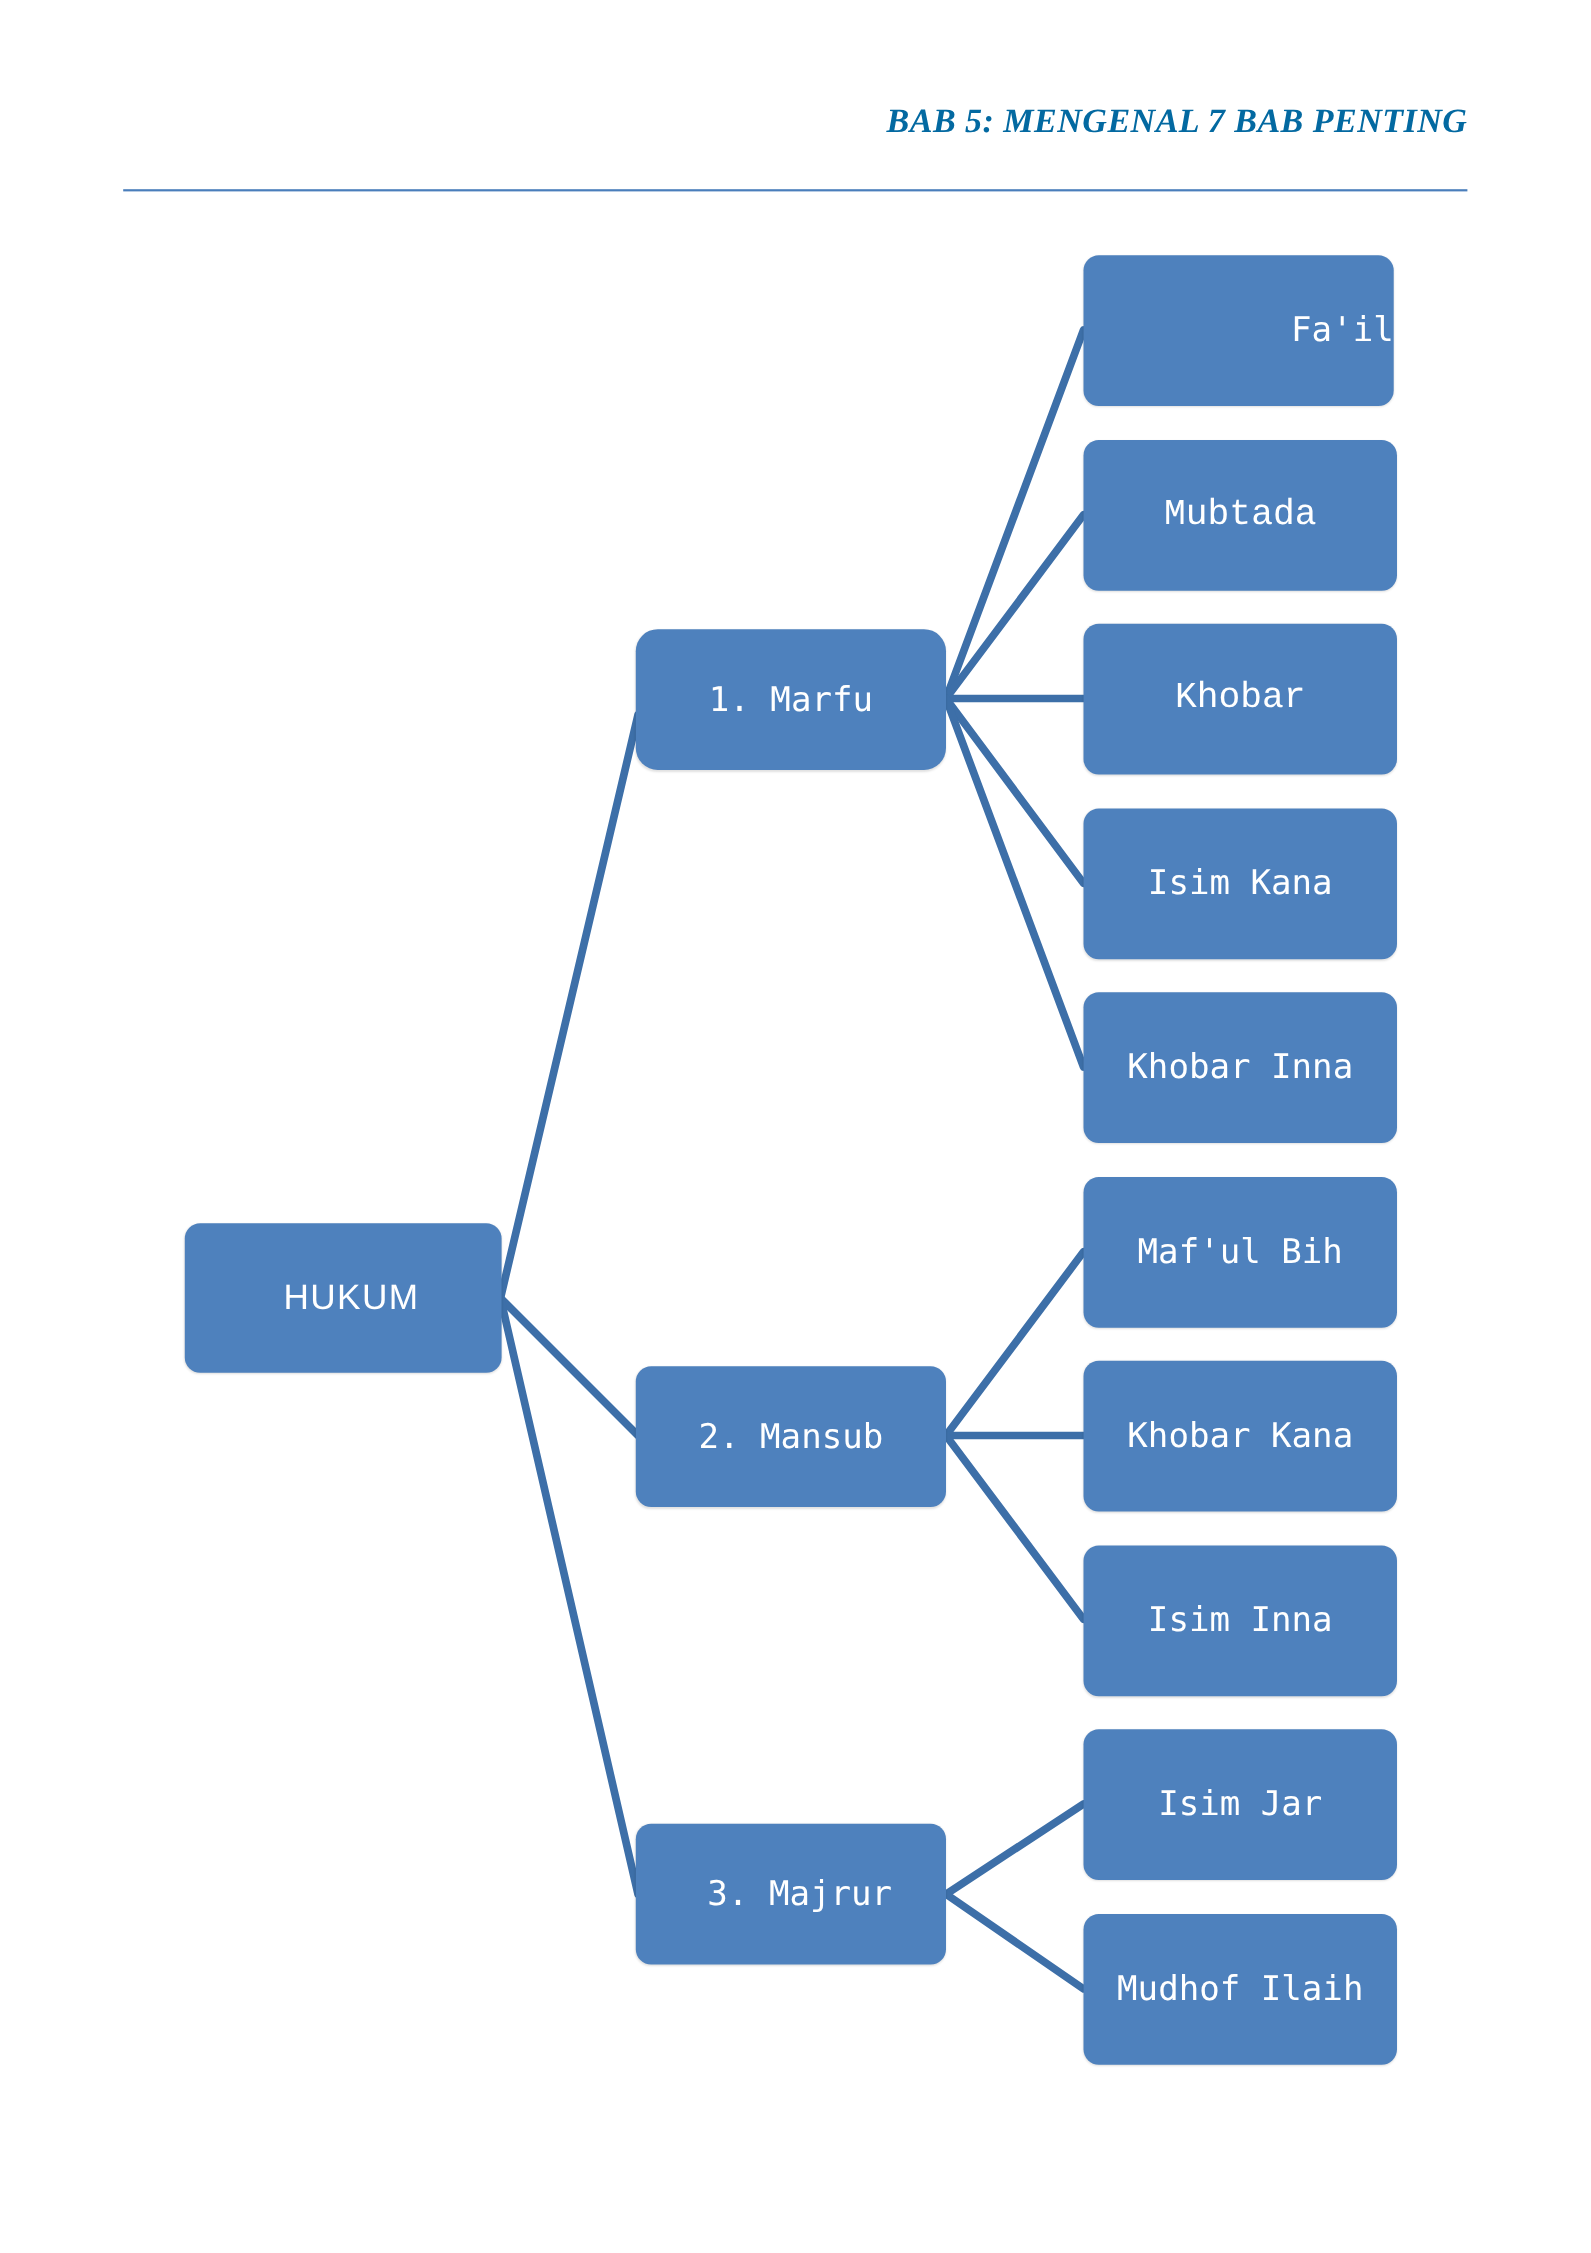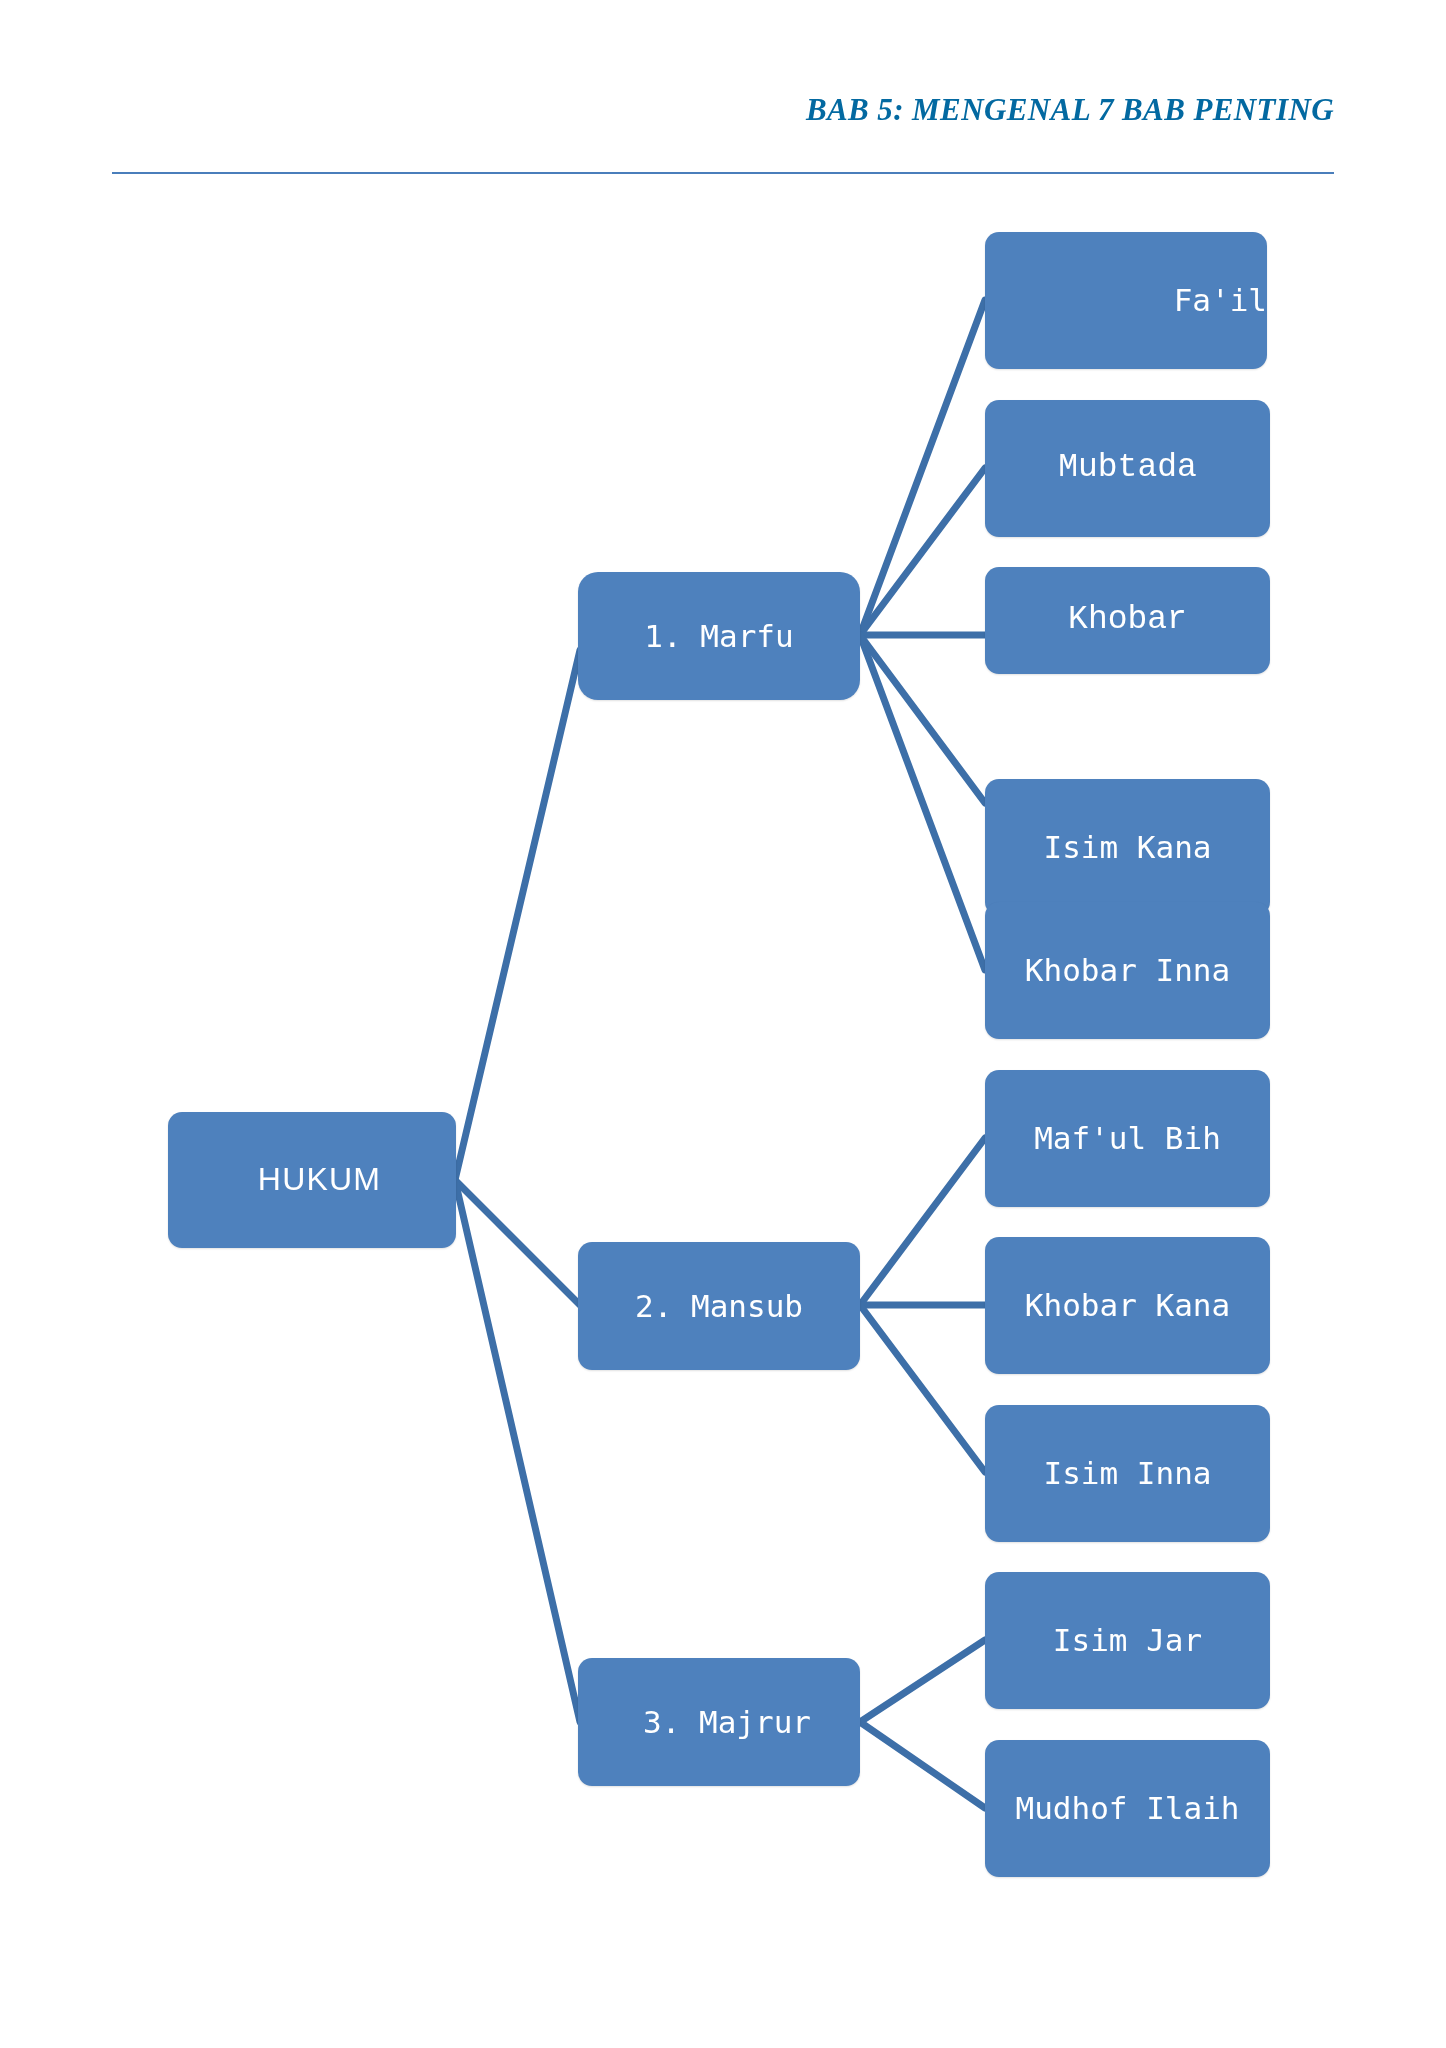--- a/index.html
+++ b/index.html
@@ -156,25 +156,25 @@
     </div>
 
     <div class="node leaf" style="left:985px; top:232px; width:282px; height:137px;justify-content:flex-end;">
       <span class="node-label">Fa'il</span>
     </div>
 
     <div class="node leaf leaf-sans" style="left:985px; top:400px; width:285px; height:137px;">
       <span class="node-label">Mubtada</span>
     </div>
 
-    <div class="node leaf leaf-sans" style="left:985px; top:567px; width:285px; height:107px;">
+    <div class="node leaf leaf-sans" style="left:985px; top:567px; width:285px; height:137px;">
       <span class="node-label">Khobar</span>
     </div>
 
-    <div class="node leaf" style="left:985px; top:735px; width:285px; height:137px;margin-top:44px;">
+    <div class="node leaf" style="left:985px; top:735px; width:285px; height:137px;">
       <span class="node-label">Isim Kana</span>
     </div>
 
     <div class="node leaf" style="left:985px; top:902px; width:285px; height:137px;">
       <span class="node-label">Khobar Inna</span>
     </div>
 
     <div class="node leaf" style="left:985px; top:1070px; width:285px; height:137px;">
       <span class="node-label">Maf'ul Bih</span>
     </div>

